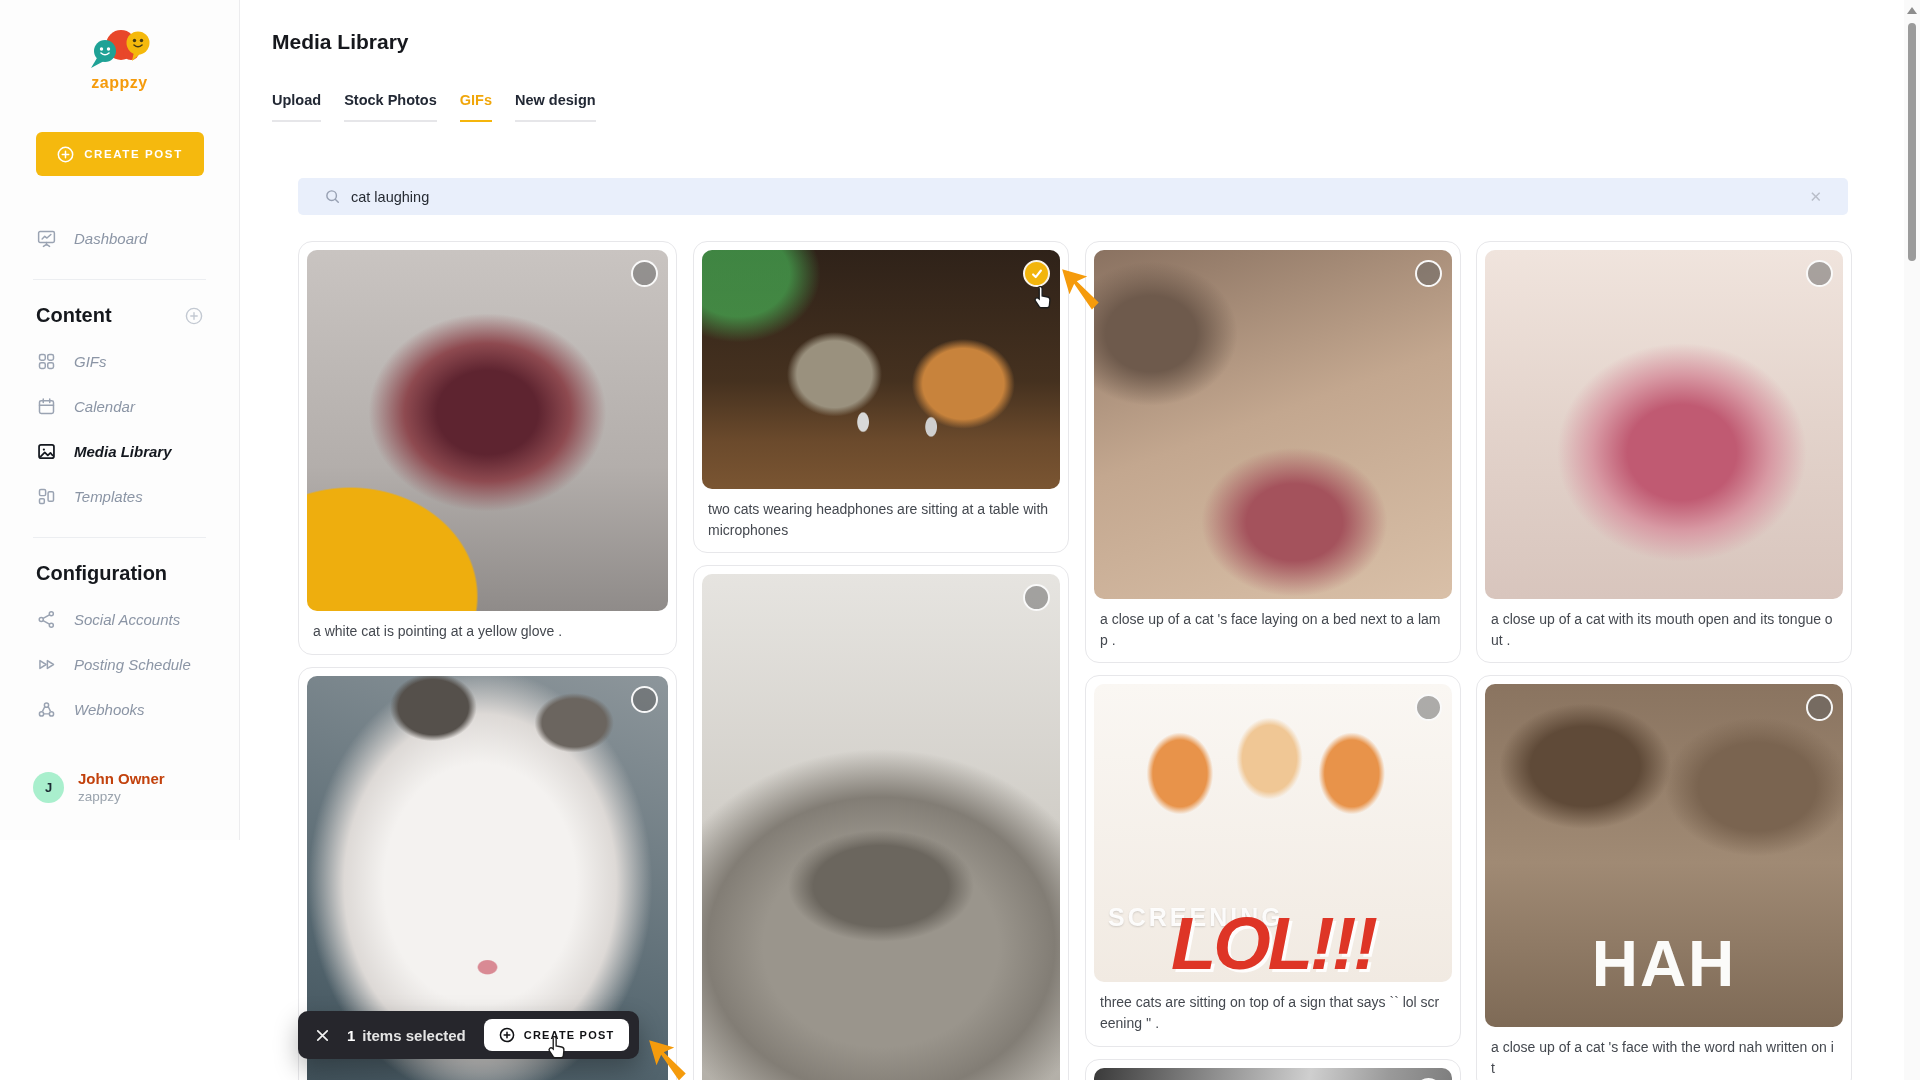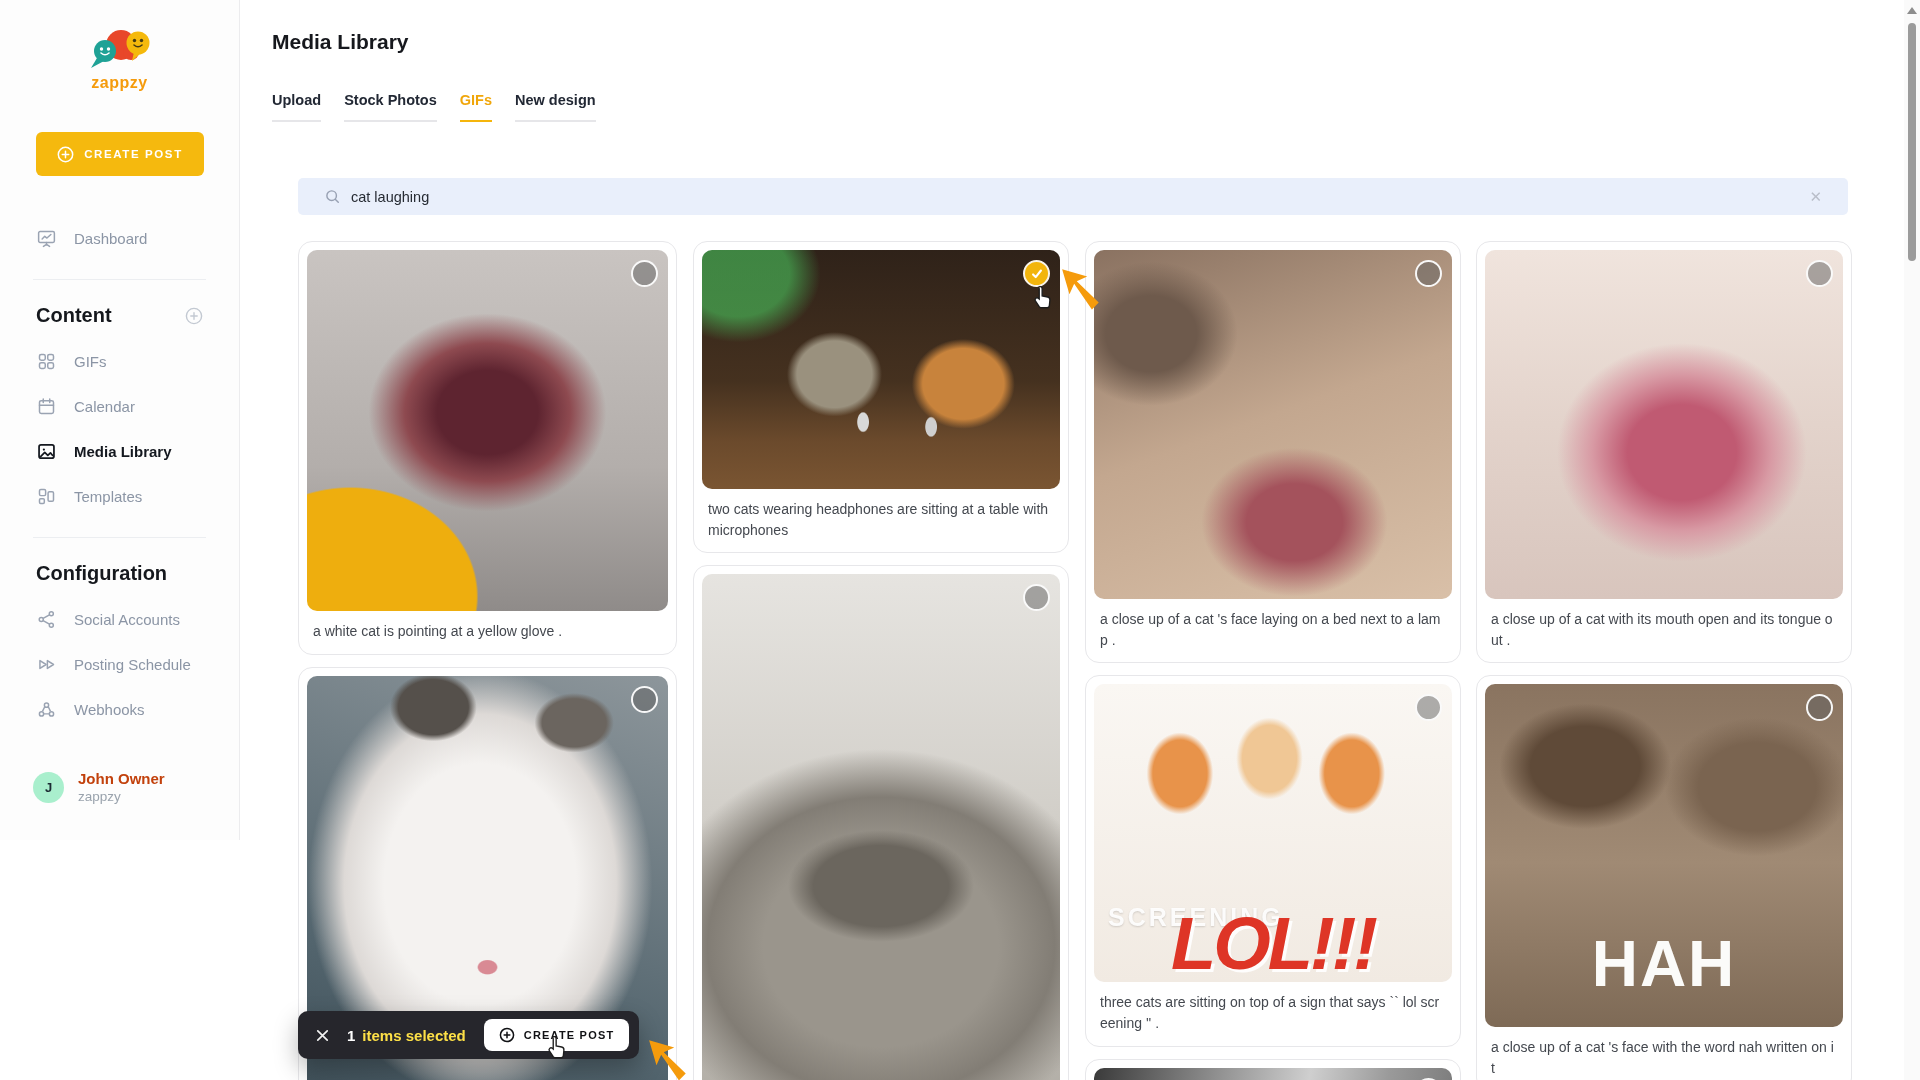--- a/index.html
+++ b/index.html
@@ -10,21 +10,21 @@
   
   .sidebar { position:absolute; left:0; top:0; width:240px; height:840px;
     background:#fdfdfd; border-right:1px solid #ececee; }
   .logo-wrap { margin:26px auto 0; width:120px; text-align:center; }
   .brand-name { color:#f59b0c; font-weight:800; font-size:16px; letter-spacing:.5px; margin-top:-4px; }
   .create-btn { display:flex; align-items:center; justify-content:center; gap:10px;
     margin:40px 36px 0; height:44px; background:#f5b90e; border:none; border-radius:6px;
     color:#fff; font-weight:700; font-size:11.5px; letter-spacing:1.6px; cursor:pointer;
     font-family:"Liberation Sans", sans-serif; width:168px; }
   .nav-item { display:flex; align-items:center; gap:17px; padding:12px 36px; color:#8b95a5;
-    font-size:15px; cursor:pointer; }
+    font-size:15px; cursor:pointer;font-style:italic; }
   .nav-item svg { flex:0 0 auto; color:#9aa3b2; }
   .nav-item.active { color:#14181f; font-weight:600; }
   .nav-item.active svg { color:#14181f; }
   .nav-first { margin-top:40px; }
   .divider { height:1px; background:#eceef1; margin:18px 33px; }
   .section-head { display:flex; align-items:center; justify-content:space-between;
     padding:6px 36px 12px; }
   .section-title { font-size:20px; font-weight:700; color:#15181d; }
   .user-card { position:absolute; left:33px; bottom:36px; display:flex; align-items:center; gap:14px; }
   .avatar { width:31px; height:31px; border-radius:50%; background:#a9efcd; color:#1c2b33;
@@ -108,21 +108,21 @@
     text-shadow:3px 3px 0 rgba(255,255,255,.9); }
   .ov-hah { position:absolute; left:0; right:0; bottom:26px; text-align:center; font-size:64px;
     font-weight:700; color:#fbfbf9; letter-spacing:2px; }
 
   
   .selection-bar { position:absolute; left:57px; top:1011px; height:48px; z-index:40;
     background:#26262c; border-radius:10px; display:flex; align-items:center; padding:0 10px 0 16px;
     box-shadow:0 10px 24px rgba(0,0,0,.28); }
   .sel-x { color:#f2f2f2; cursor:pointer; display:flex; margin-right:16px; }
   .sel-count { color:#fff; font-size:15px; font-weight:600; margin-right:7px; }
-  .sel-label { color:#fde047; font-size:15px; font-weight:600; margin-right:18px; }
+  .sel-label { color:#e5e5e5; font-size:15px; font-weight:600; margin-right:18px; }
   .sel-create { display:flex; align-items:center; gap:9px; background:#fff; color:#101114;
     border:none; border-radius:8px; padding:8px 15px; font-size:11px; font-weight:700;
     letter-spacing:1.2px; cursor:pointer; font-family:"Liberation Sans", sans-serif; }
 
   
   .cursor { position:absolute; z-index:50; pointer-events:none; }
   .arrow1 { left:818px; top:266px; }
   .hand1  { left:789px; top:284px; }
   .arrow2 { left:405px; top:1037px; }
   .hand2  { left:303px; top:1034px; }

